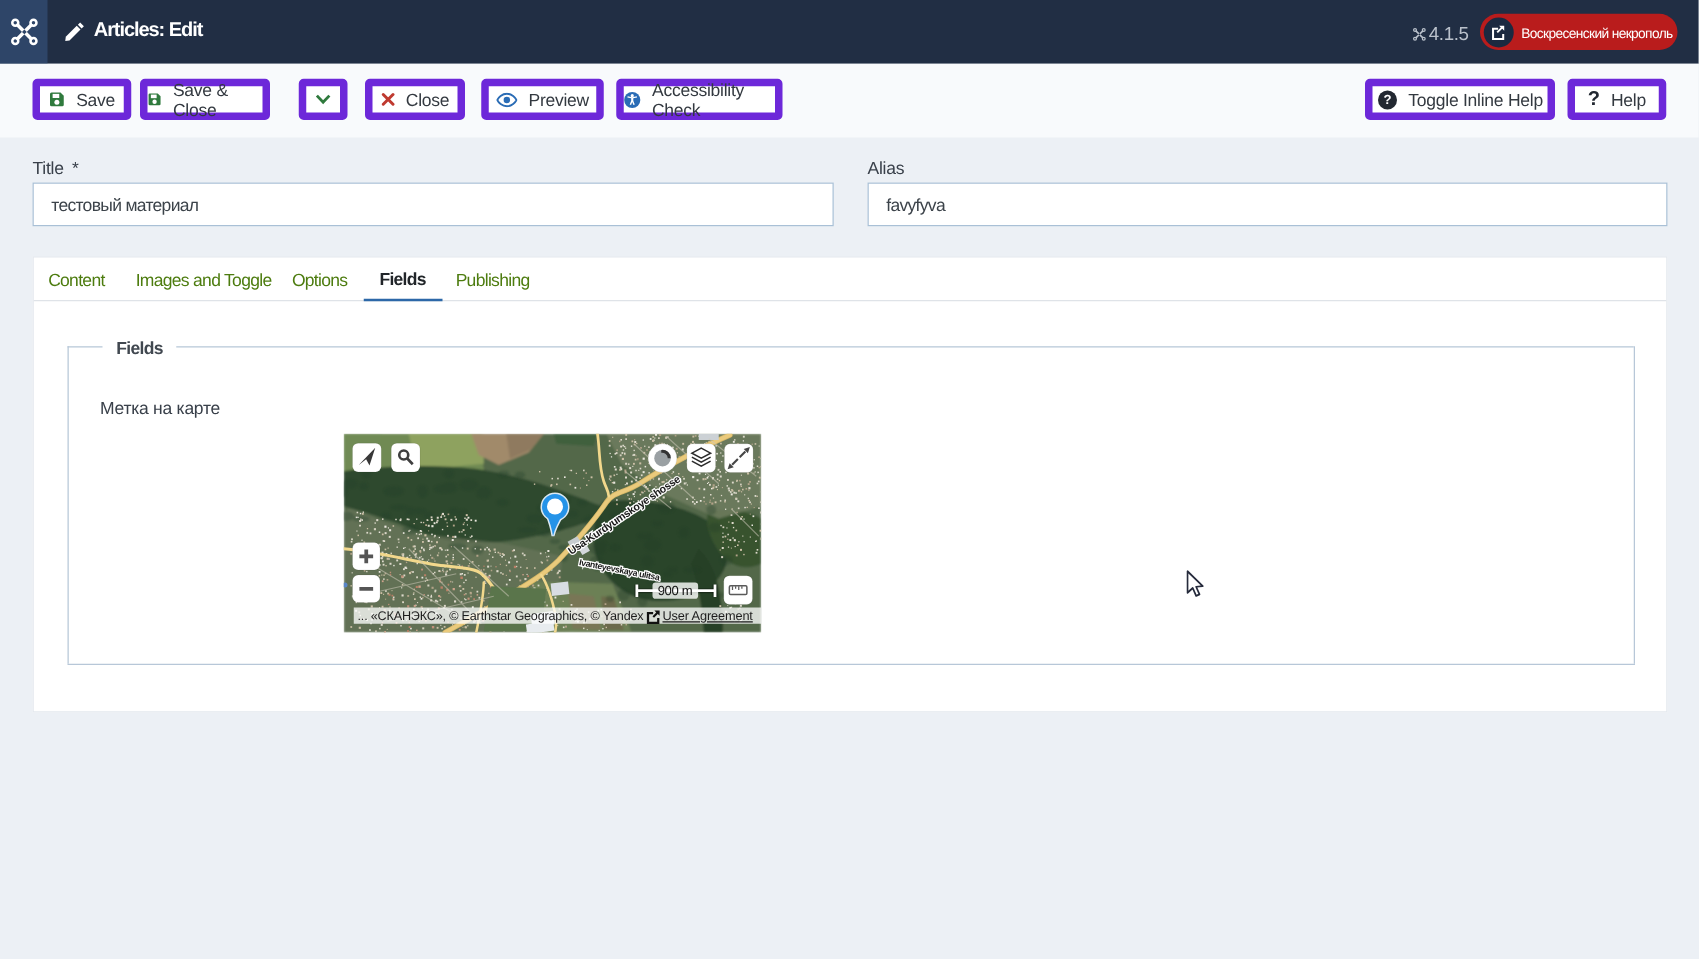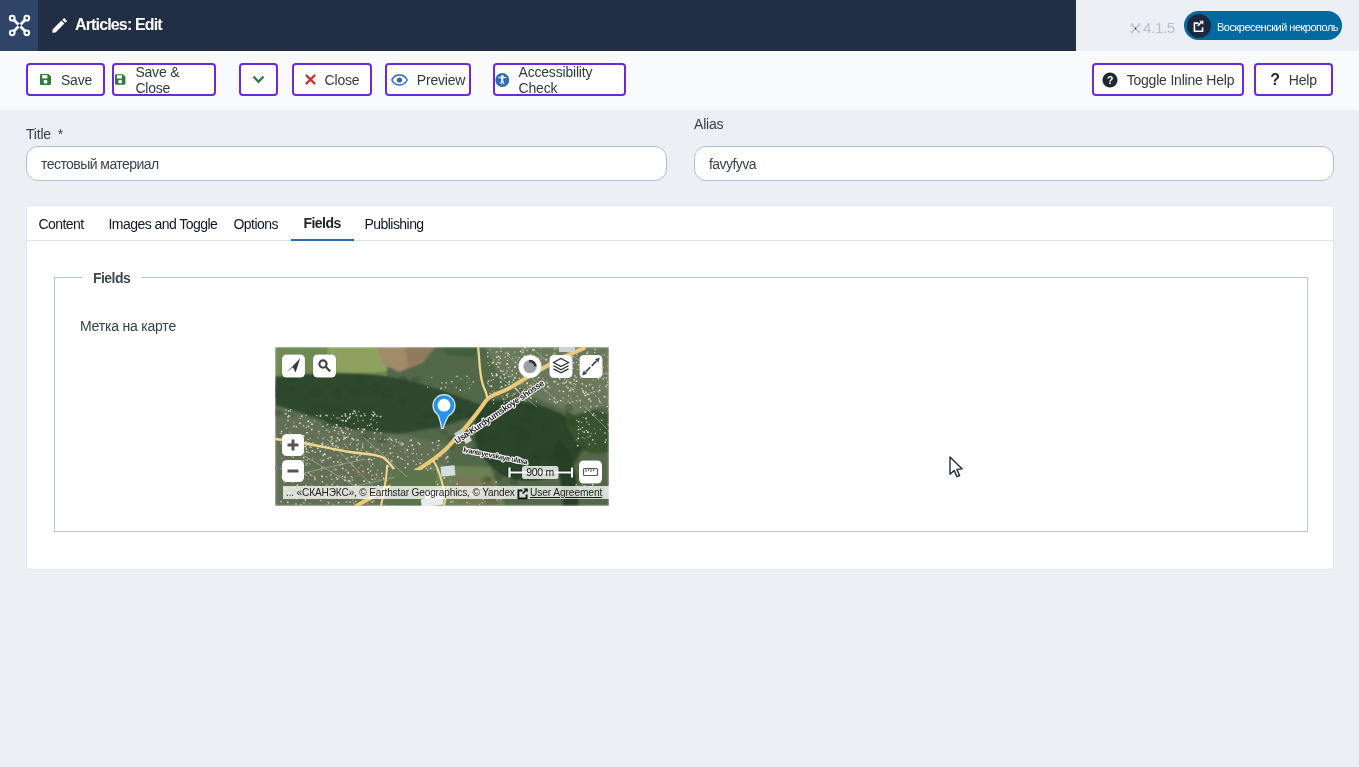--- a/index.html
+++ b/index.html
@@ -1,34 +1,34 @@
 <!DOCTYPE html>
 <html><head><meta charset="utf-8"><style>
 html,body{margin:0;padding:0}
 body{width:1359px;height:767px;background:#ecf0f5;font-family:"Liberation Sans",sans-serif;
      position:relative;overflow:hidden;letter-spacing:-0.2px}
 
-.hdr{position:absolute;left:0;top:0;width:1076px;height:51px;background:#212e44}
+.hdr{position:absolute;left:0;top:0;width:1359px;height:51px;background:#212e44}
 .logo-sq{position:absolute;left:0;top:0;width:38px;height:51px;background:#2e4568;display:flex;align-items:center;justify-content:center}
 .hdr-title{position:absolute;left:75px;top:16px;color:#fff;font-size:16px;font-weight:700;letter-spacing:-0.85px}
 .ver{position:absolute;left:1143px;top:19px;color:#bac1cb;font-size:15px;letter-spacing:-0.3px}
-.pill{position:absolute;left:1184px;top:11px;width:158px;height:29px;background:#0369a1;border-radius:14.5px}
+.pill{position:absolute;left:1184px;top:11px;width:158px;height:29px;background:#b91c1c;border-radius:14.5px}
 .pill-c{position:absolute;left:2.5px;top:2.5px;width:24px;height:24px;background:#1b2940;border-radius:50%;display:flex;align-items:center;justify-content:center}
 .pill-t{position:absolute;left:33px;top:9.5px;color:#fff;font-size:11px;letter-spacing:-0.5px;white-space:nowrap}
 
 .tb{position:absolute;left:0;top:51px;width:1359px;height:59px;background:#f8fafc}
-.btn{position:absolute;top:63px;height:33px;background:#fff;border:2px solid #6d28d9;border-radius:4px;
+.btn{position:absolute;top:63px;height:33px;background:#fff;border:6px solid #6d28d9;border-radius:4px;
      box-sizing:border-box;display:flex;align-items:center;justify-content:center;font-size:14px;color:#333940;gap:9px}
 
 .lbl{position:absolute;font-size:14px;color:#39404a}
-.inp{position:absolute;background:#fff;border:1px solid #a9c0d6;border-radius:12px;box-sizing:border-box;
+.inp{position:absolute;background:#fff;border:1px solid #a9c0d6;border-radius:0;box-sizing:border-box;
      font-size:14px;color:#3c434a;display:flex;align-items:center;padding-left:14px;letter-spacing:-0.55px}
 .card{position:absolute;left:26px;top:205px;width:1308px;height:365px;background:#fff;border:1px solid #e3e8ee;box-sizing:border-box}
 .tabs{position:absolute;left:0;top:0;width:100%;height:35px;border-bottom:1px solid #dfe3e8;box-sizing:border-box}
-.tab{position:absolute;top:0;height:35px;display:flex;align-items:center;font-size:14px;color:#0f172a;letter-spacing:-0.55px}
+.tab{position:absolute;top:0;height:35px;display:flex;align-items:center;font-size:14px;color:#4d7c0f;letter-spacing:-0.55px}
 .tab.act{color:#212529;font-weight:700;border-bottom:2.5px solid #2d68a8;box-sizing:border-box}
 .fs-leg{position:absolute;font-size:14px;font-weight:700;color:#414850;letter-spacing:-0.55px}
 .line{position:absolute;background:#b7c7d8}
 </style>
 
 </head><body>
 <div class="hdr">
 <div class="logo-sq">
       <svg width="23" height="23" viewBox="0 0 24 24">
 <g stroke="#ffffff" stroke-width="2.9" fill="none">
@@ -94,21 +94,21 @@
     </svg>
   </div>
 <div class="btn" style="left:292px;width:80px">
     <svg width="11" height="11" viewBox="0 0 11 11">
       <g stroke="#bf3a30" stroke-width="2.4" stroke-linecap="round">
         <path d="M1.6,1.6 L9.4,9.4 M9.4,1.6 L1.6,9.4"></path>
       </g>
     </svg>
     <span>Close</span>
   </div>
-<div class="btn" style="left:385px;width:86px">
+<div class="btn" style="left:385px;width:98px">
     <svg width="17" height="12" viewBox="0 0 17 12">
 <path d="M8.5,1 C12.5,1 15.3,4.2 16.2,6 C15.3,7.8 12.5,11 8.5,11 C4.5,11 1.7,7.8 0.8,6 C1.7,4.2 4.5,1 8.5,1 Z" fill="none" stroke="#2a6cb5" stroke-width="1.5"></path>
 <circle cx="8.5" cy="6" r="2.6" fill="#2a6cb5"></circle>
 </svg>
     <span>Preview</span>
   </div>
 <div class="btn" style="left:493px;width:133px">
     <svg width="16" height="16" viewBox="0 0 16 16">
 <circle cx="8" cy="8" r="7.6" fill="#2a6cb5"></circle>
 <circle cx="8" cy="3.9" r="1.5" fill="#fff"></circle>
@@ -122,21 +122,21 @@
 <text x="8" y="11.6" font-family="Liberation Sans" font-size="10.5" font-weight="bold" fill="#fff" text-anchor="middle">?</text>
 </svg>
     <span>Toggle Inline Help</span>
   </div>
 <div class="btn" style="left:1254px;width:79px">
     <span style="font-size:16px;font-weight:700;color:#222831">?</span>
     <span>Help</span>
   </div>
 <div class="lbl" style="left:26px;top:126px">Title <span style="padding-left:3px">*</span></div>
 <div class="inp" style="left:26px;top:146px;width:641px;height:35px">тестовый материал</div>
-<div class="lbl" style="left:694px;top:116px">Alias</div>
+<div class="lbl" style="left:694px;top:126px">Alias</div>
 <div class="inp" style="left:694px;top:146px;width:640px;height:35px">favyfyva</div>
 <div class="card">
 <div class="tabs"></div>
 <div class="tab" style="left:-1px;padding:0 12.5px">Content</div>
 <div class="tab" style="left:69px;padding:0 12.5px">Images and Toggle</div>
 <div class="tab" style="left:194px;padding:0 12.5px">Options</div>
 <div class="tab act" style="left:263.5px;padding:0 13px">Fields</div>
 <div class="tab" style="left:325px;padding:0 12.5px">Publishing</div>
 <div class="line" style="left:27px;top:71px;width:1px;height:254px"></div>
 <div class="line" style="left:1280px;top:71px;width:1px;height:254px"></div>

